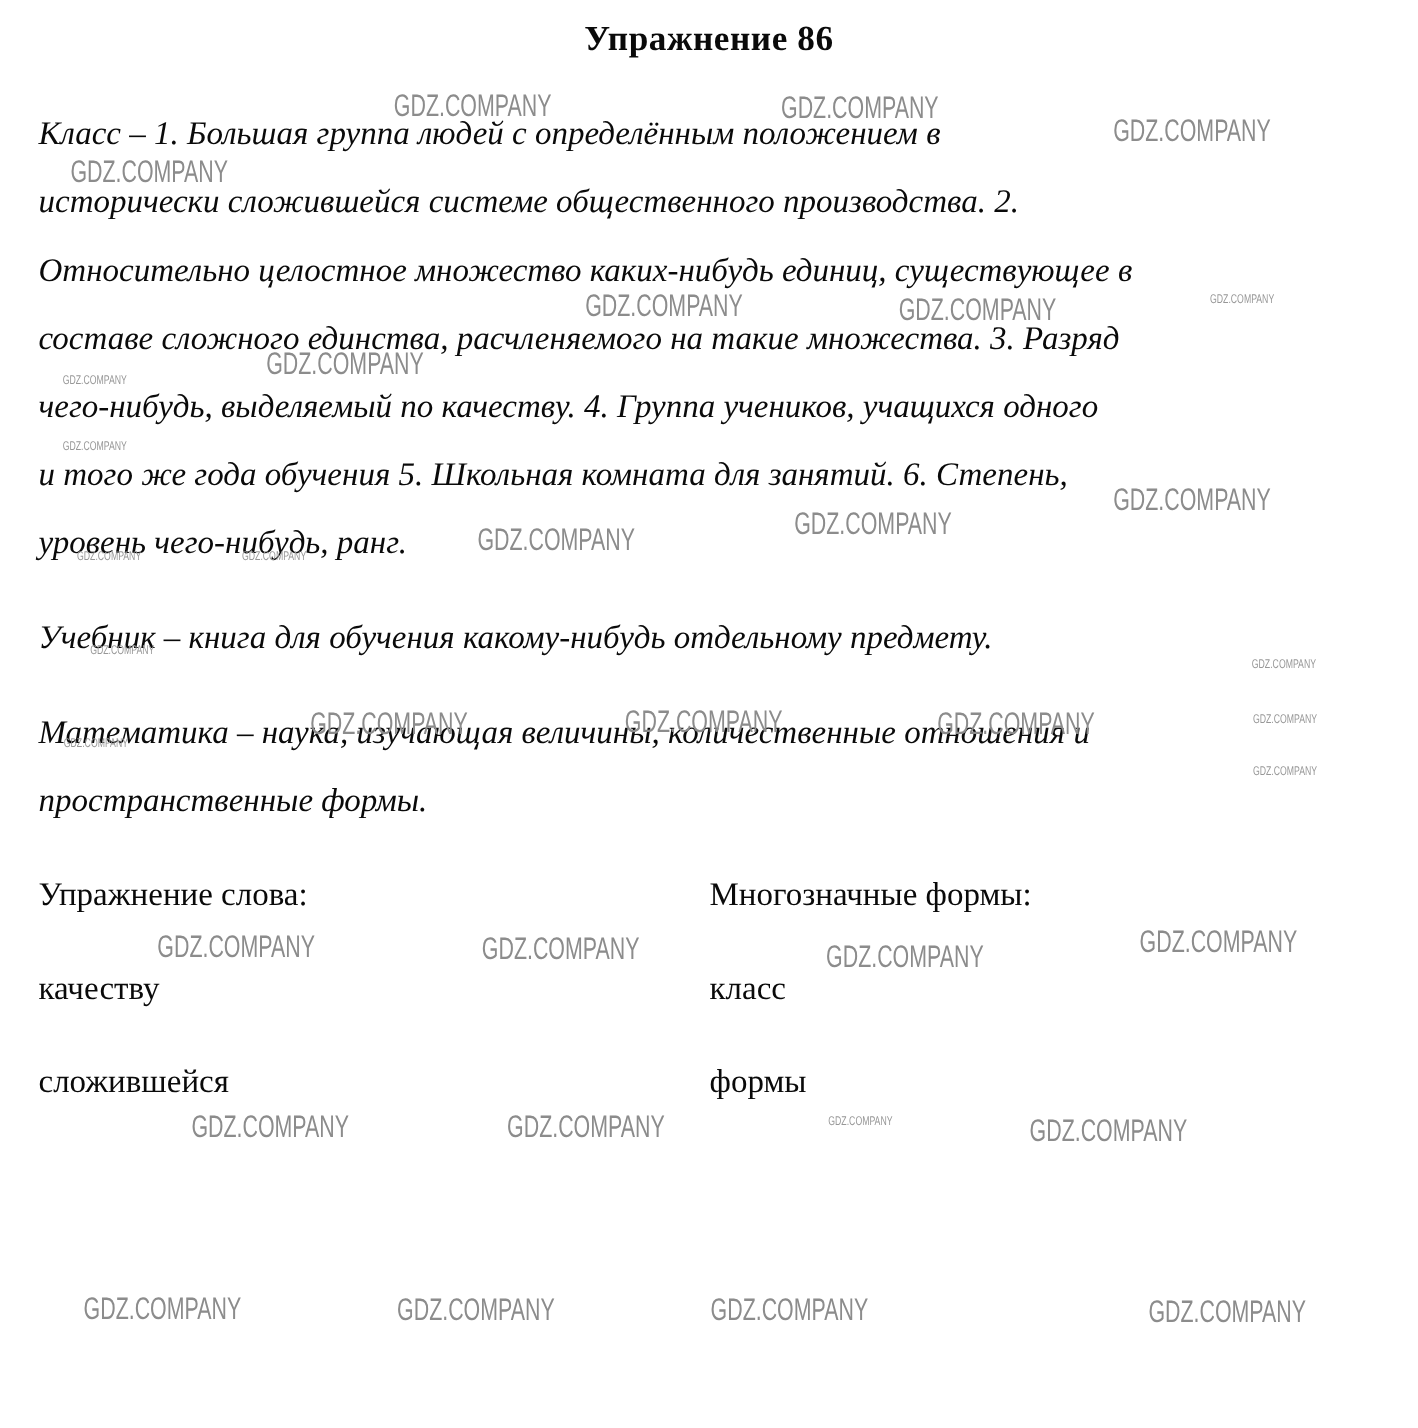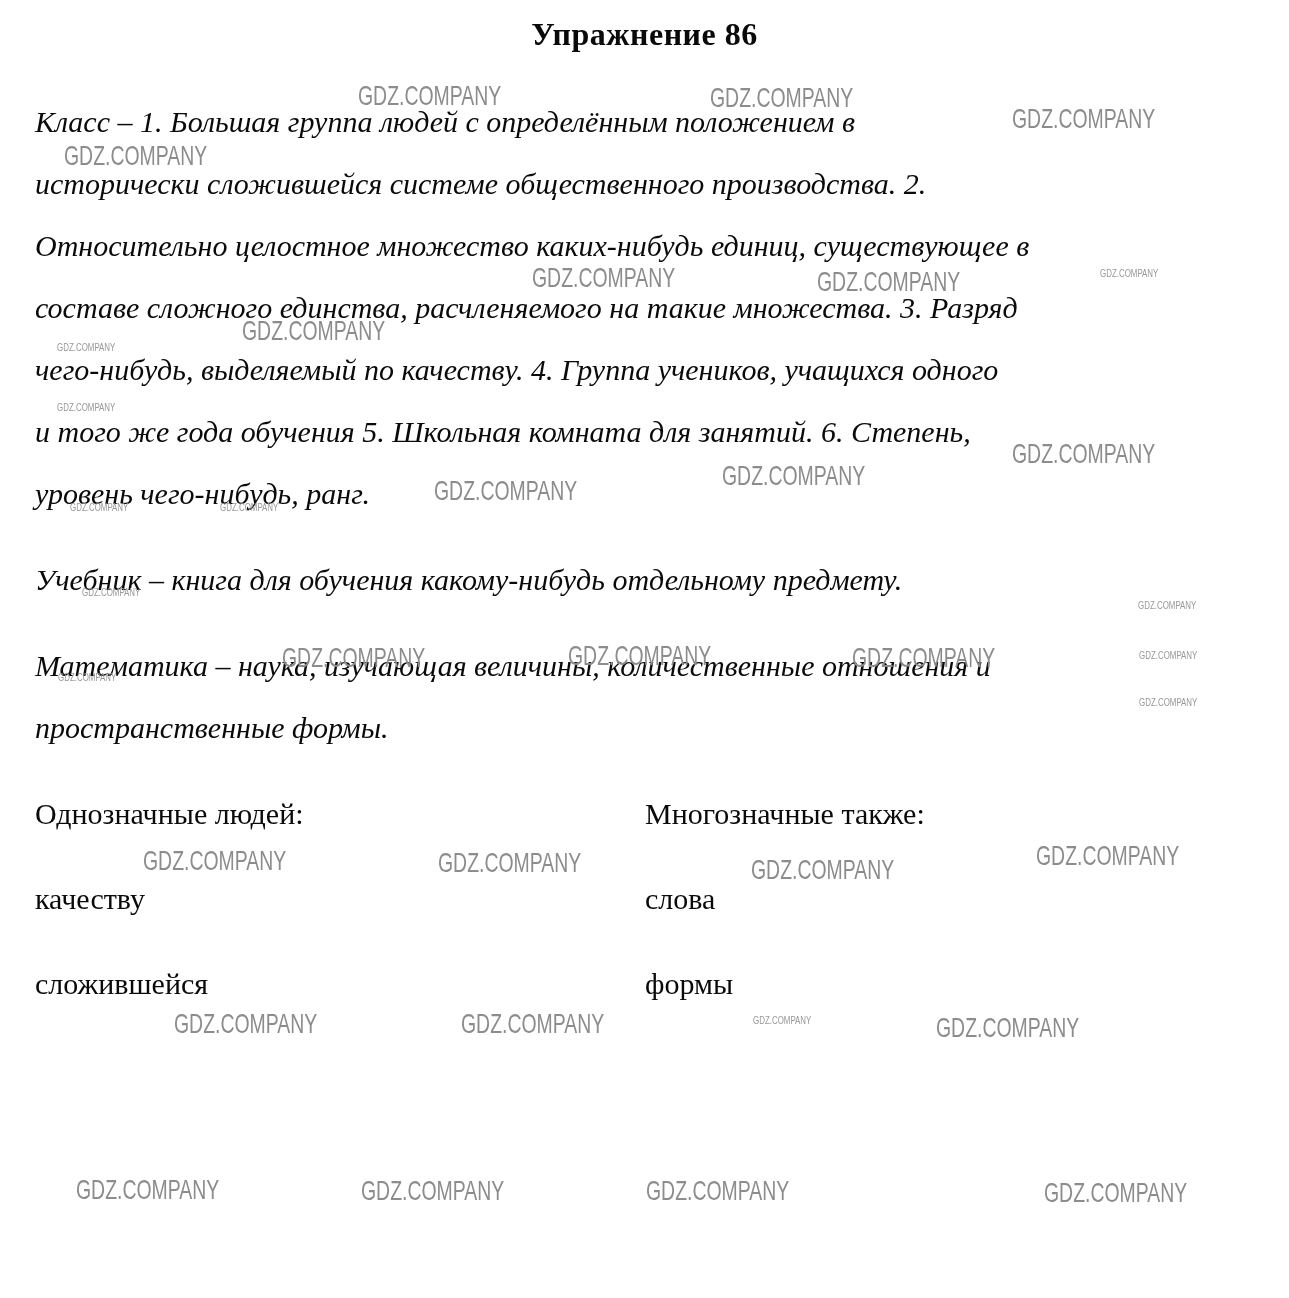--- a/index.html
+++ b/index.html
@@ -71,27 +71,27 @@
 составе сложного единства, расчленяемого на такие множества. 3. Разряд
 чего-нибудь, выделяемый по качеству. 4. Группа учеников, учащихся одного
 и того же года обучения 5. Школьная комната для занятий. 6. Степень,
 уровень чего-нибудь, ранг.</p>
     <p class="para">Учебник – книга для обучения какому-нибудь отдельному предмету.</p>
     <p class="para">Математика – наука, изучающая величины, количественные отношения и
 пространственные формы.</p>
 
     <div class="cols">
       <div class="col-left">
-        <p class="col-head">Однозначные людей:</p>
+        <p class="col-head">Упражнение слова:</p>
         <p class="col-item">качеству</p>
         <p class="col-item">сложившейся</p>
       </div>
       <div class="col-right">
-        <p class="col-head">Многозначные также:</p>
-        <p class="col-item">слова</p>
+        <p class="col-head">Многозначные формы:</p>
+        <p class="col-item">класс</p>
         <p class="col-item">формы</p>
       </div>
     </div>
   </div>
 
   <span class="wm wm-lg" style="left:358px;top:80px">GDZ.COMPANY</span>
   <span class="wm wm-lg" style="left:710px;top:82px">GDZ.COMPANY</span>
   <span class="wm wm-lg" style="left:1012px;top:103px">GDZ.COMPANY</span>
   <span class="wm wm-lg" style="left:64px;top:140px">GDZ.COMPANY</span>
   <span class="wm wm-lg" style="left:532px;top:262px">GDZ.COMPANY</span>

